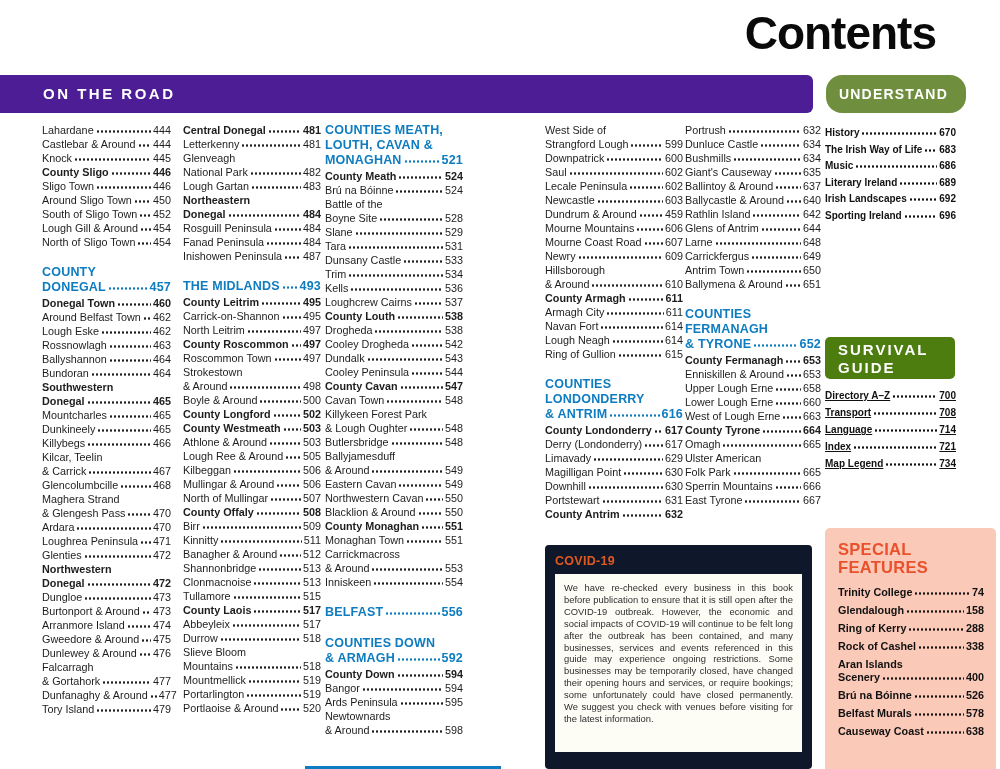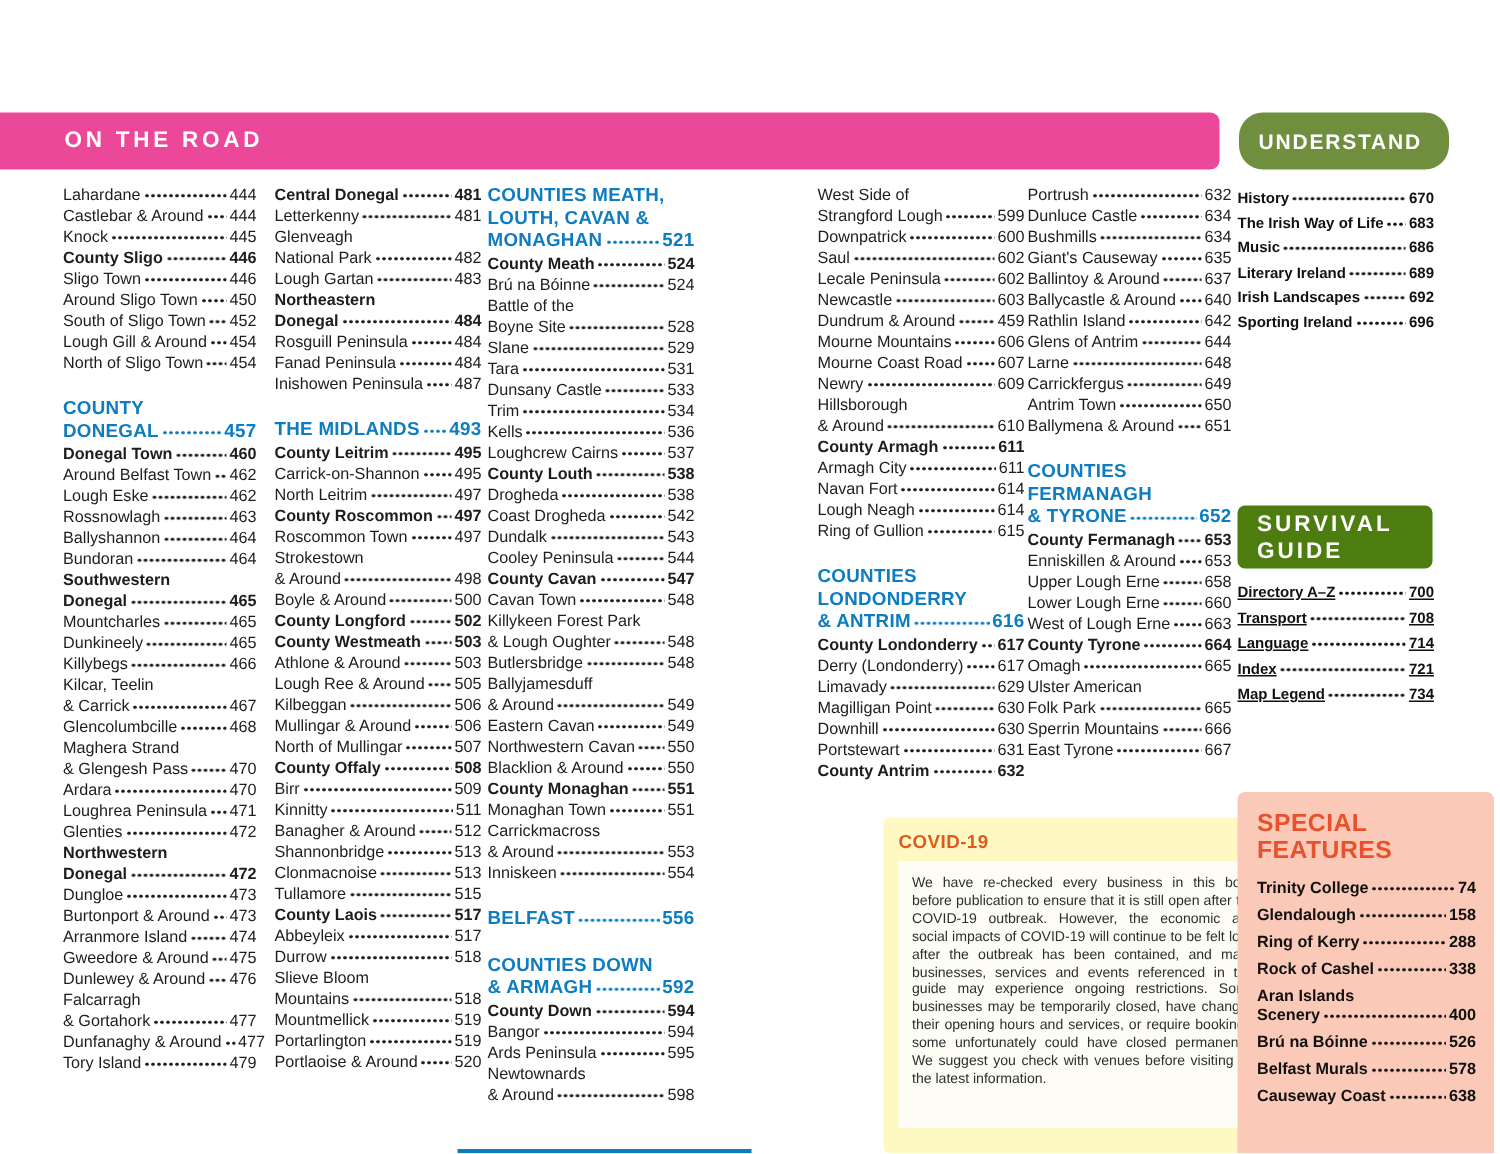--- a/index.html
+++ b/index.html
@@ -7,21 +7,21 @@
   body { font-family:"Liberation Sans", sans-serif; }
   .sheet { position:relative; width:1000px; height:769px; background:#ffffff; overflow:hidden; }
 
   .contents-title {
     position:absolute; top:6px; right:64px;
     font-size:46px; font-weight:800; letter-spacing:-1px; color:#0a0a0a;
   }
 
   .banner { position:absolute; top:75px; height:38px; color:#fff; font-weight:700; }
   .banner-blue {
-    left:0; width:813px; background:#ec4899; border-radius:0 6px 6px 0;
+    left:0; width:813px; background:#4c1d95; border-radius:0 6px 6px 0;
     font-size:15px; letter-spacing:2.5px; line-height:38px; padding-left:43px;
   }
   .banner-green {
     left:826px; width:140px; background:#6f8f3f; border-radius:16px;
     font-size:14px; letter-spacing:1.2px; line-height:38px; padding-left:13px;
   }
 
   .toccol { position:absolute; top:123px; font-size:10.8px; line-height:14px; color:#1d1d1d; }
   #col1 { left:42px;  width:129px; }
   #col2 { left:183px; width:138px; }
@@ -63,35 +63,36 @@
   }
   #special-title {
     color:#e9512c; font-weight:800; font-size:16.5px;
     line-height:17.5px; letter-spacing:0.3px; margin-bottom:10px;
   }
   #special-list { font-size:10.8px; line-height:13px; color:#111; }
   #special-list .entry { margin-bottom:5px; }
 
   #covid-box {
     position:absolute; left:545px; top:545px; width:267px; height:224px;
-    background:#fef9c3; border-radius:4px; padding:9px 10px 10px;margin-left:44px;
+    background:#0f172a; border-radius:4px; padding:9px 10px 10px;
   }
   #covid-title { color:#e05a20; font-weight:700; font-size:12.5px; letter-spacing:0.3px; margin-bottom:6px; }
   #covid-body {
     background:#fdfdf6; padding:8px 9px; font-size:9.4px; line-height:11.9px;
     color:#2e2e2e; text-align:justify; height:178px;
   }
 
   #bottom-strip { position:absolute; left:305px; bottom:0; width:196px; height:3px; background:#0e7cc0; }
 </style>
 </head>
 <body>
 
 <div class="sheet">
 
+  <div class="contents-title">Contents</div>
 
   <div class="banner banner-blue">ON THE ROAD</div>
   <div class="banner banner-green">UNDERSTAND</div>
 
   <div class="toccol" id="col1">
       <div class="entry n">
         <div class="lastline">
           <span class="txt">Lahardane</span>
           <span class="dots"></span>
           <span class="pagenum">444</span>
@@ -690,21 +691,21 @@
       </div>
       <div class="entry n">
         <div class="lastline">
           <span class="txt">Drogheda</span>
           <span class="dots"></span>
           <span class="pagenum">538</span>
         </div>
       </div>
       <div class="entry n">
         <div class="lastline">
-          <span class="txt">Coast Drogheda</span>
+          <span class="txt">Cooley Drogheda</span>
           <span class="dots"></span>
           <span class="pagenum">542</span>
         </div>
       </div>
       <div class="entry n">
         <div class="lastline">
           <span class="txt">Dundalk</span>
           <span class="dots"></span>
           <span class="pagenum">543</span>
         </div>

